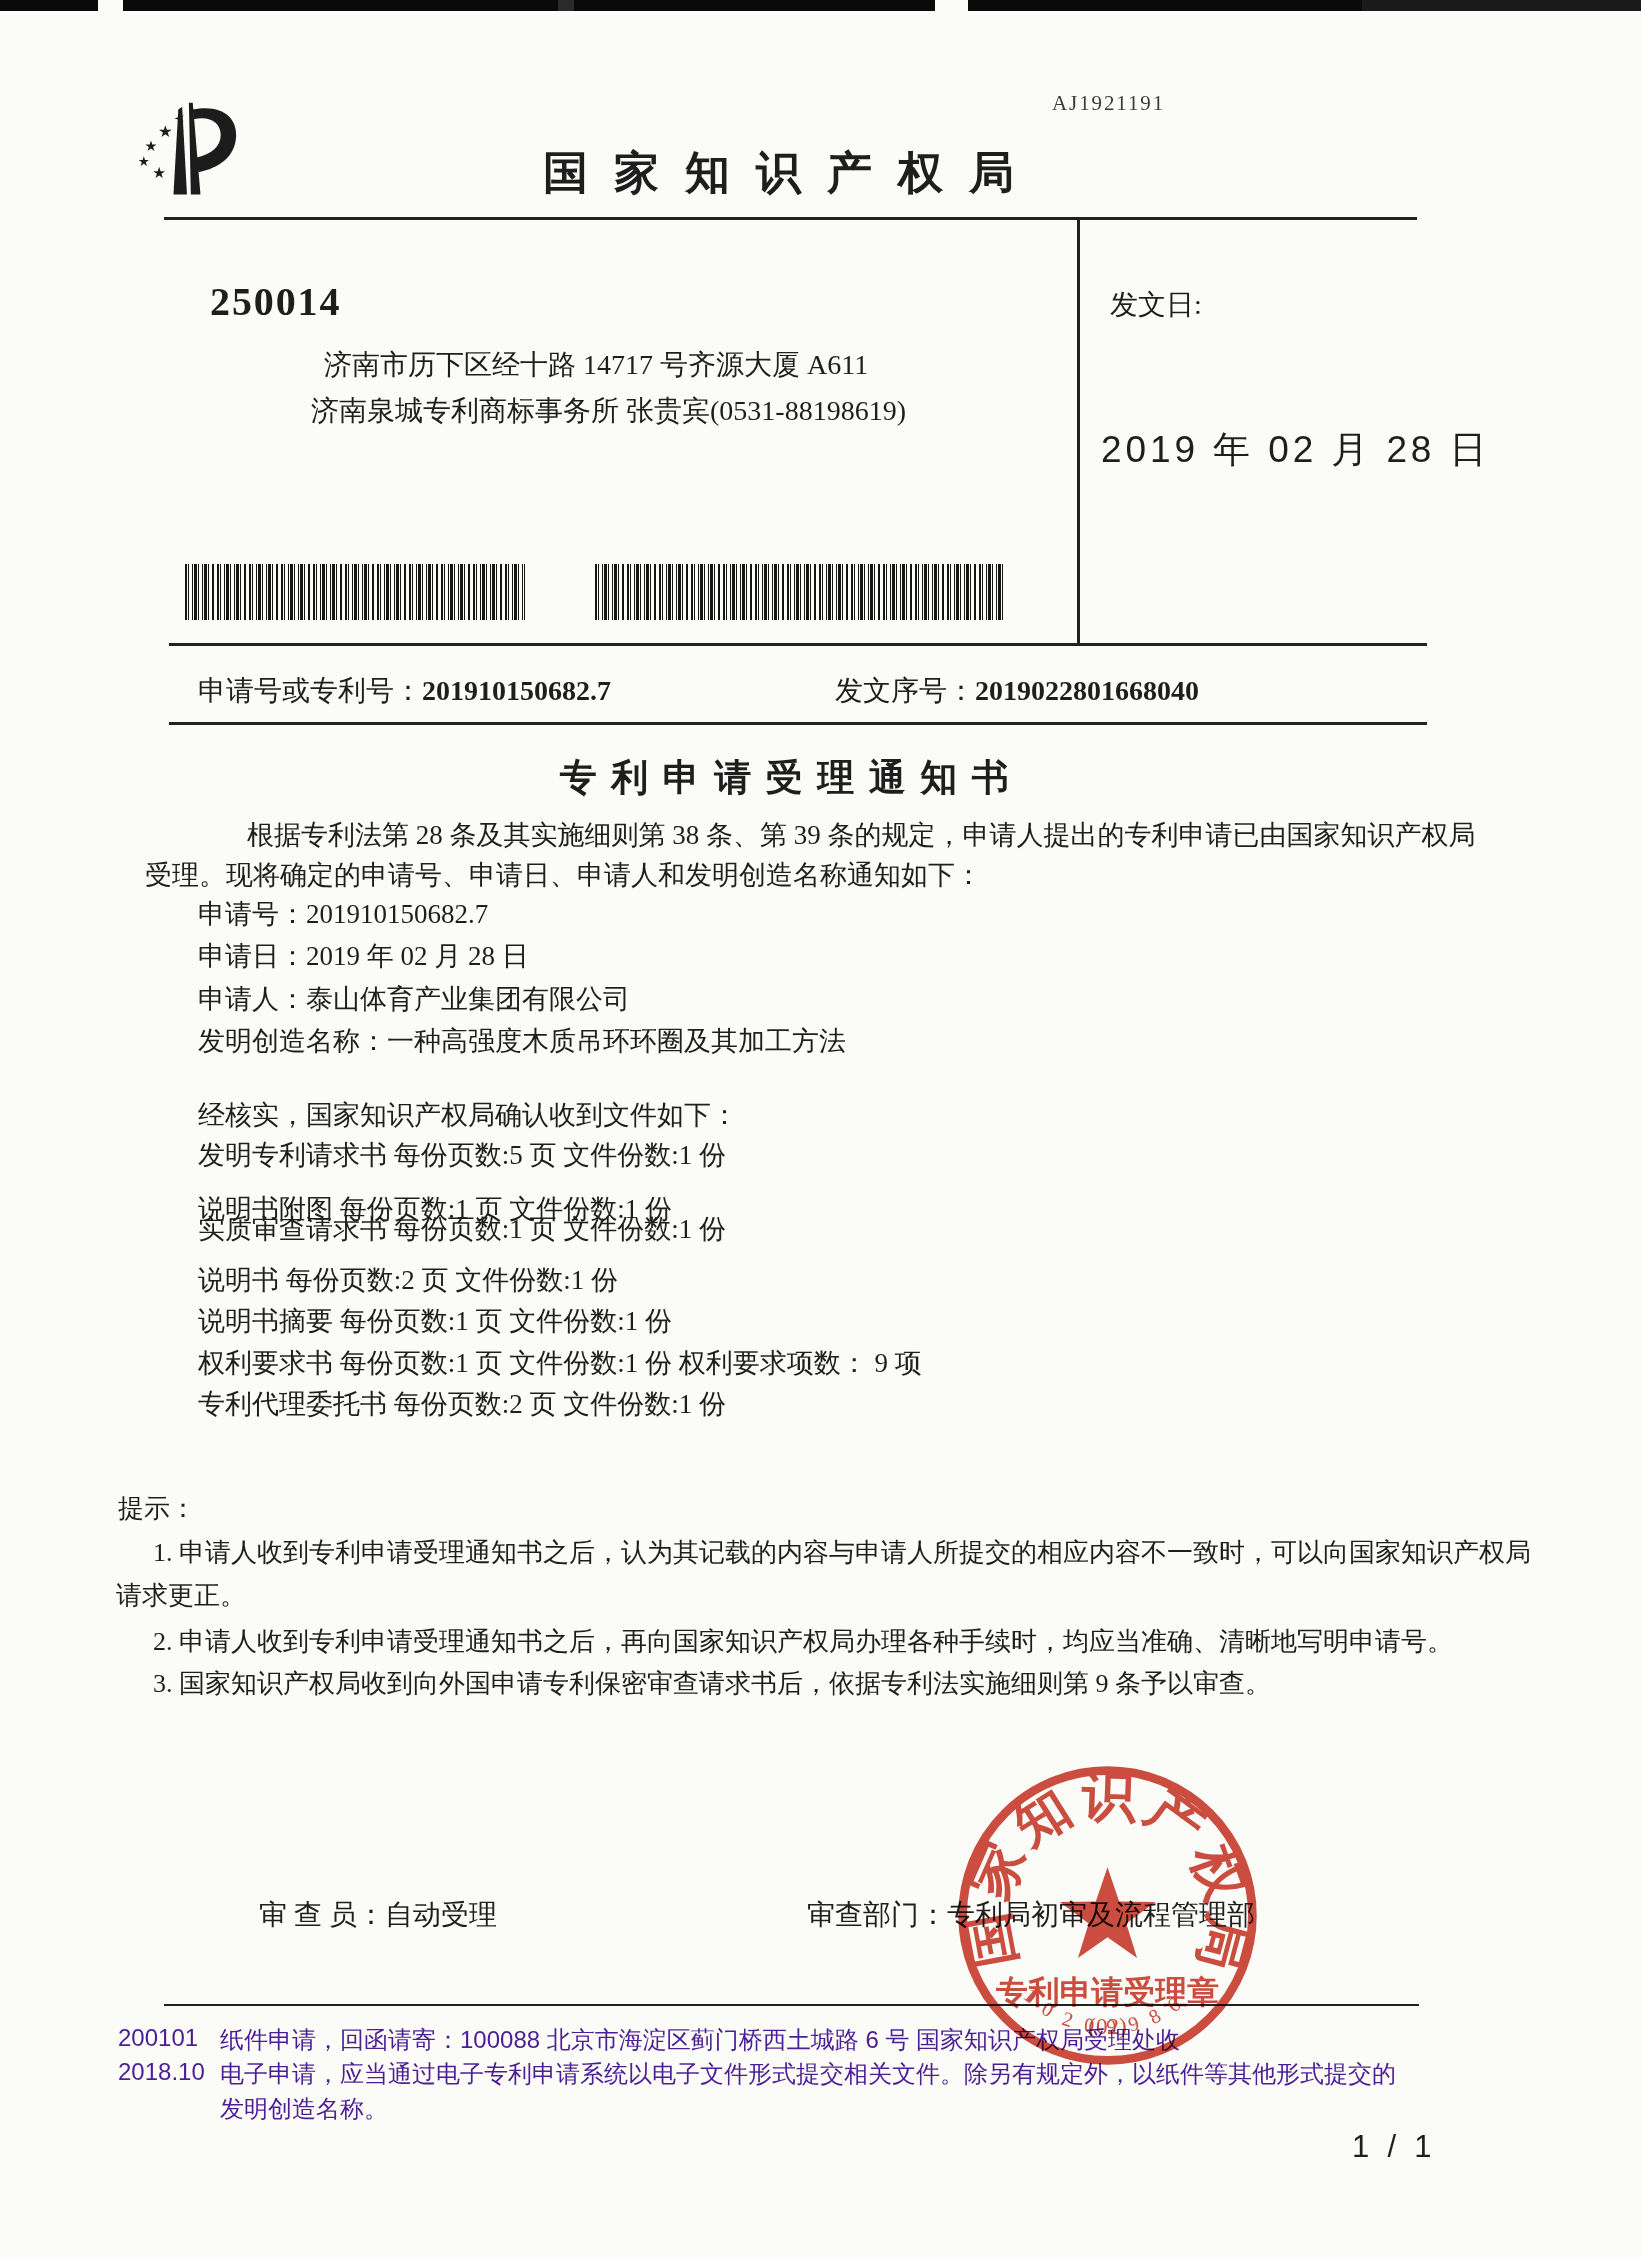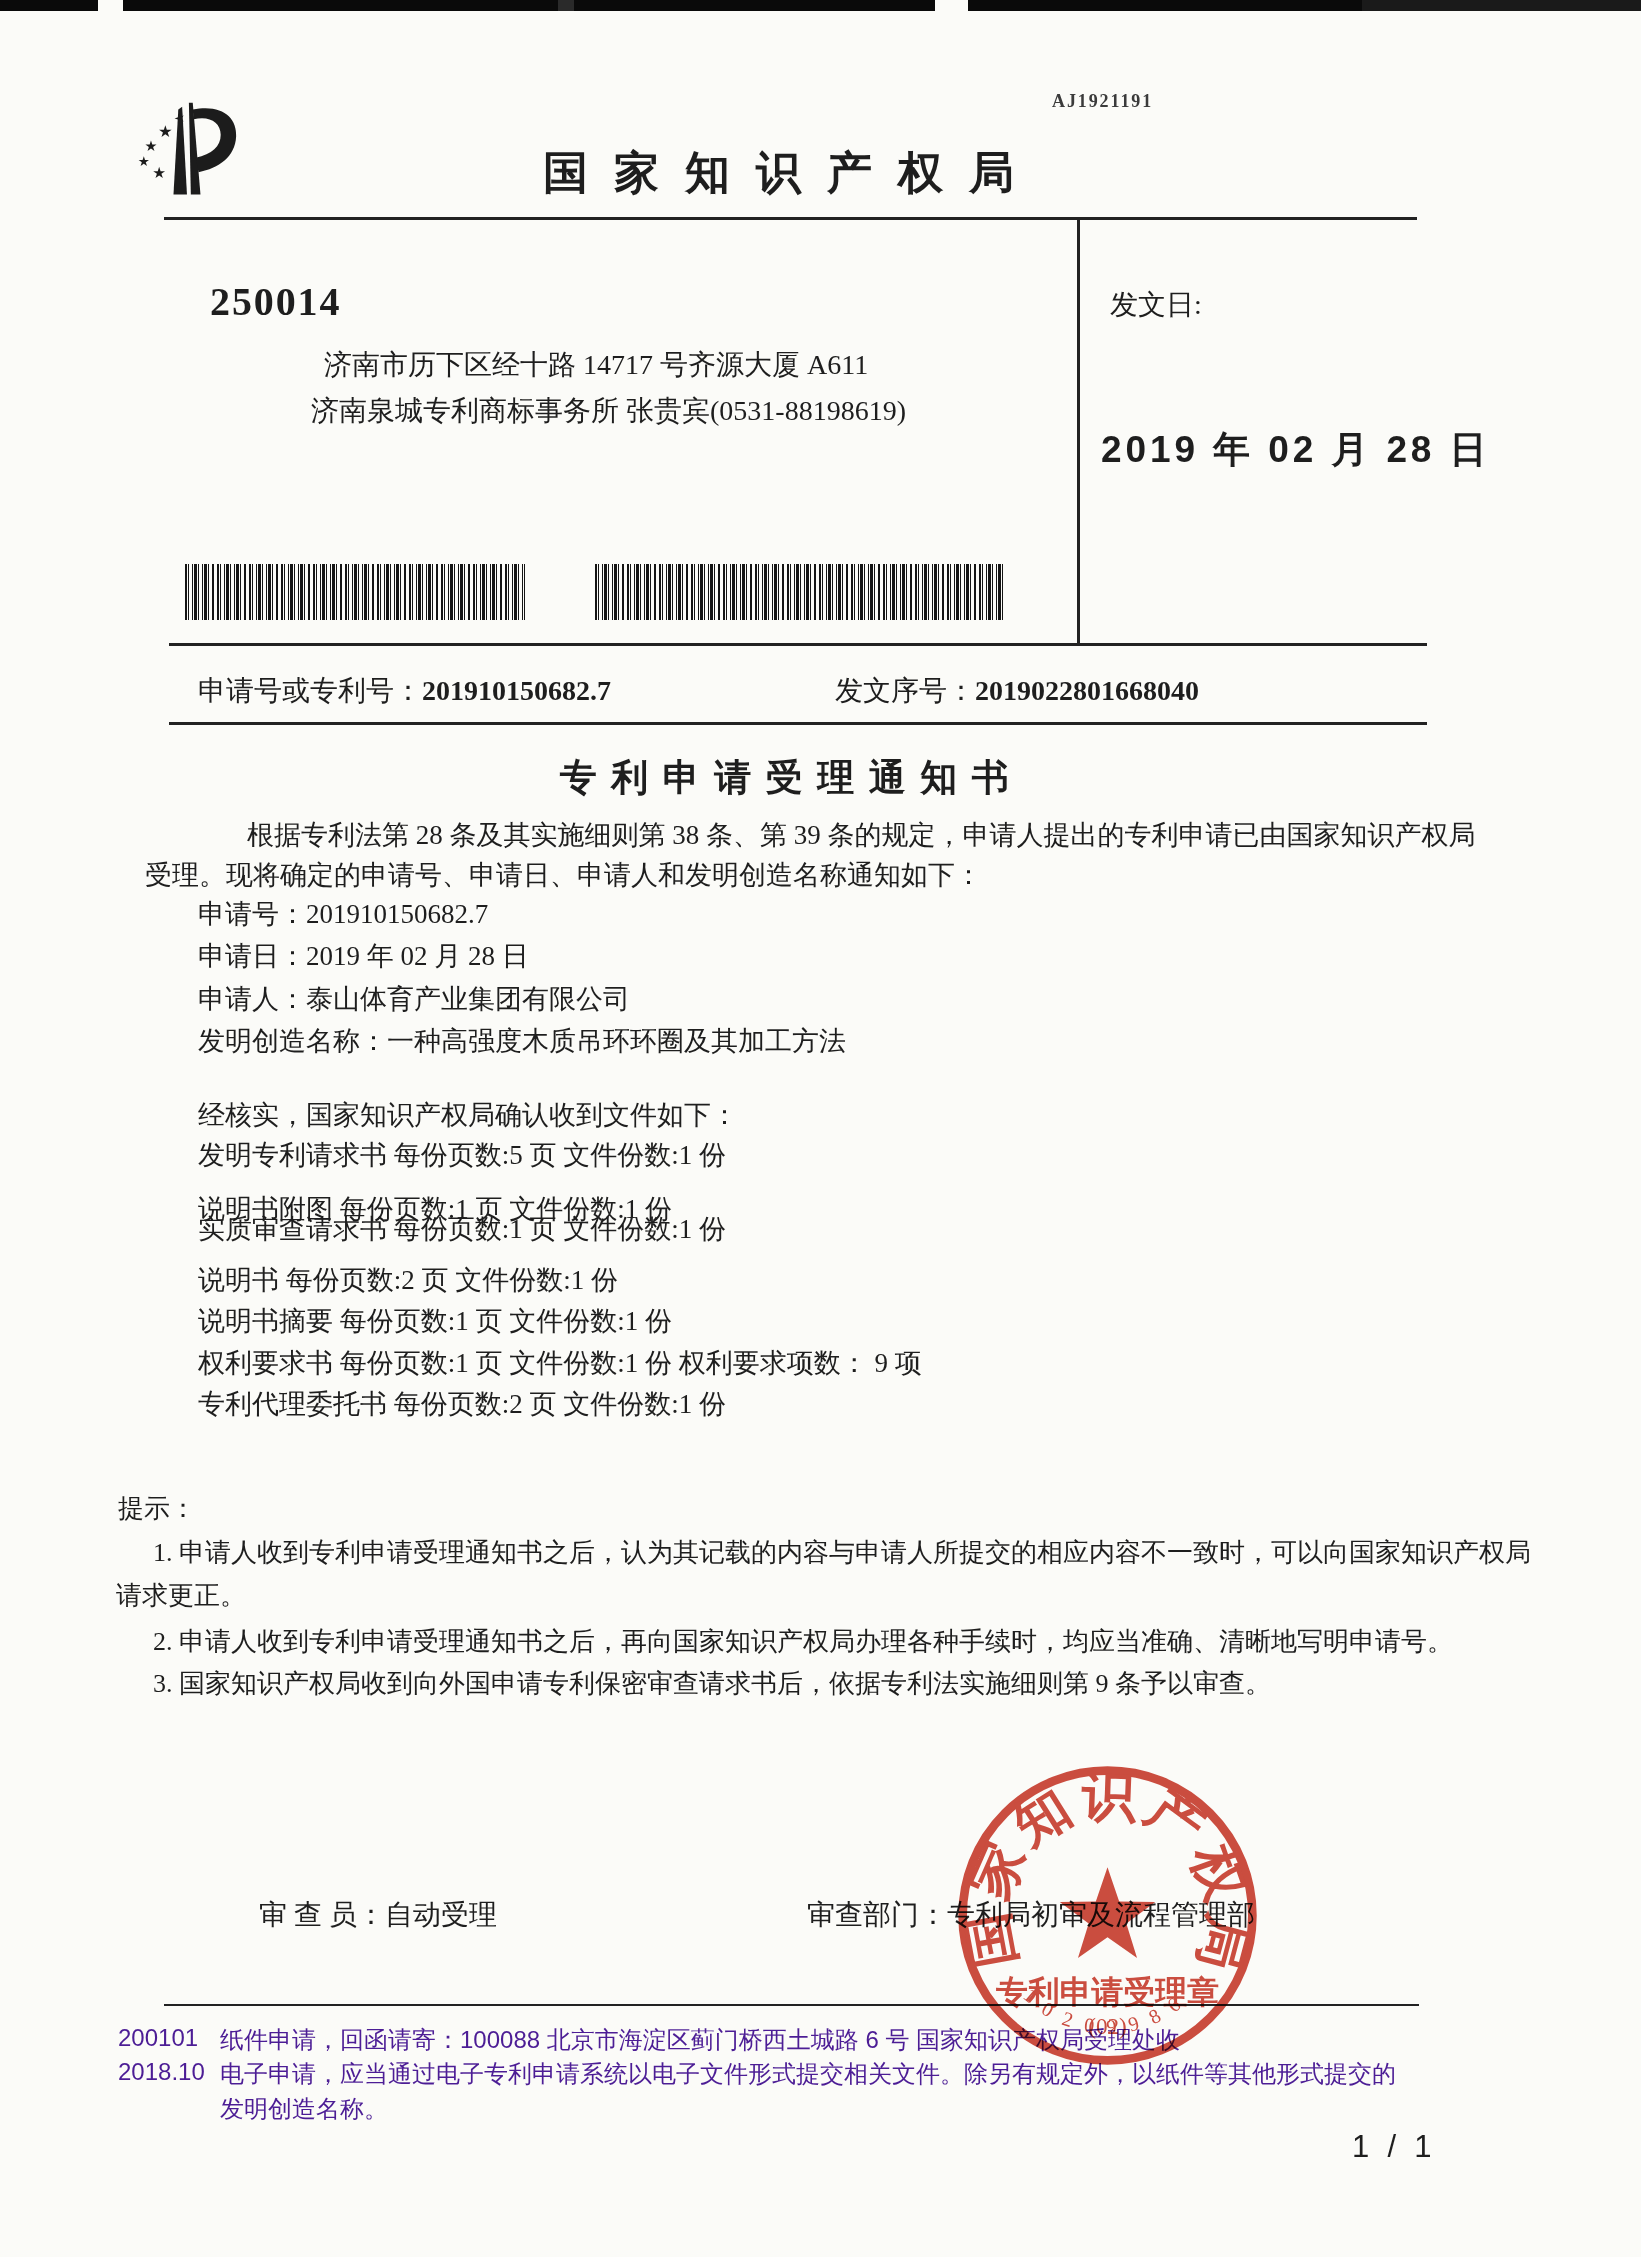--- a/index.html
+++ b/index.html
@@ -10,26 +10,26 @@
   }
   .abs{position:absolute;white-space:nowrap;}
   .hline{position:absolute;height:2.9px;background:#222;}
   .vline{position:absolute;width:2.9px;background:#222;}
   .top-edge{
     position:absolute;left:0;top:0;width:100%;height:10.6px;
     background:linear-gradient(90deg,#0a0a0a 0 6%,transparent 6% 7.5%,#0a0a0a 7.5% 34%,
       #2a2a2a 34% 35%,#0a0a0a 35% 57%,transparent 57% 59%,#0a0a0a 59% 83%,
       #1a1a1a 83% 100%);
   }
-  .doc-code{font-size:18px;letter-spacing:1.9px;color:#3b3b3b;font-weight:bold;}
+  .doc-code{font-size:21px;letter-spacing:1.9px;color:#3b3b3b;}
   .org-title{font-size:45px;font-weight:bold;letter-spacing:26px;text-align:center;width:811px;}
   .postal{font-size:40px;font-weight:bold;letter-spacing:1.9px;}
   .addr{font-size:28px;}
   .dispatch-label{font-size:28px;}
-  .dispatch-date{font-size:37px;font-weight:bold;letter-spacing:3.9px;font-family:"Liberation Sans","DejaVu Sans",sans-serif;}
+  .dispatch-date{font-size:37px;font-weight:normal;letter-spacing:3.9px;font-family:"Liberation Sans","DejaVu Sans",sans-serif;}
   .barcode{
     position:absolute;height:56px;background-color:#fbfbf8;
     background-image:repeating-linear-gradient(90deg,
       #141414 0 1.9px,transparent 1.9px 2.9px,#141414 2.9px 3.9px,transparent 3.9px 6.8px,
       #141414 6.8px 7.7px,transparent 7.7px 8.7px,#141414 8.7px 11.6px,transparent 11.6px 13.5px,
       #141414 13.5px 14.5px,transparent 14.5px 17.4px,#141414 17.4px 18.3px,transparent 18.3px 19.3px,
       #141414 19.3px 22px,transparent 22px 23px,#141414 23px 24px,transparent 24px 27px,
       #141414 27px 29px,transparent 29px 32px);
   }
   .ref-row{font-size:28px;}

